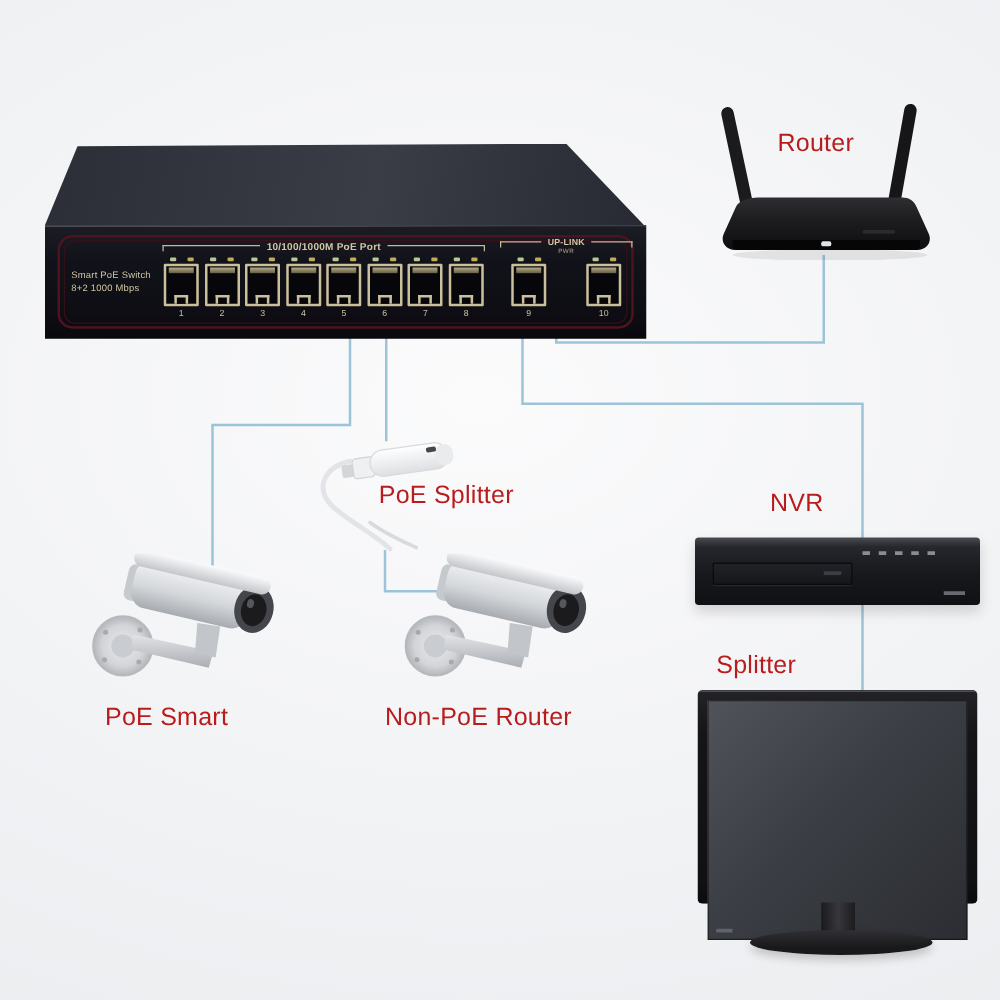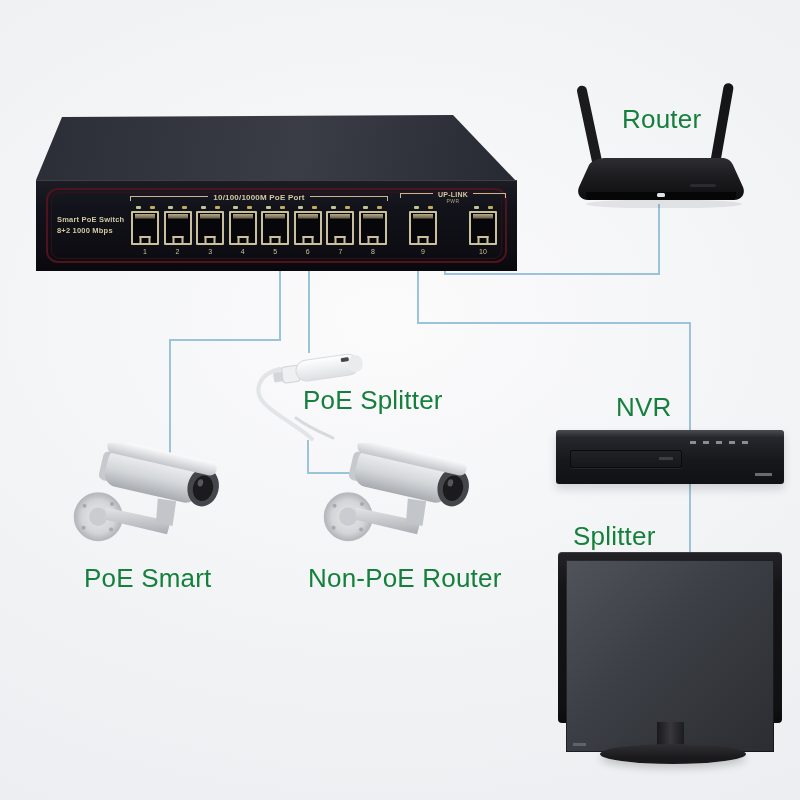--- a/index.html
+++ b/index.html
@@ -9,21 +9,21 @@
     background:#eef0f2;
   }
   .bg{
     position:absolute;inset:0;
     background:radial-gradient(130% 90% at 48% 40%, #fbfbfc 0%, #f2f3f5 45%, #e8eaed 100%);
   }
   .layer{position:absolute;inset:0;}
   #cables{z-index:1;}
   .device{position:absolute;z-index:2;}
   .dlabel{
-    position:absolute;z-index:4;font-size:26px;color:#15803d;
+    position:absolute;z-index:4;font-size:20px;color:#b91c1c;
     white-space:nowrap;letter-spacing:0.2px;
   }
 
   
   .switch{left:30px;top:110px;width:492px;height:165px;z-index:3;}
   .switch-shadow{
     position:absolute;left:10px;top:140px;width:480px;height:34px;z-index:0;
     background:radial-gradient(50% 50% at 50% 50%, rgba(40,40,55,.18), transparent 72%);
   }
   .switch-top{
@@ -39,21 +39,21 @@
   .red-frame{
     position:absolute;left:10px;top:7px;right:10px;bottom:8px;
     border:2px solid #4e141e;border-radius:12px;
   }
   .red-frame.inner{
     left:15px;top:11px;right:15px;bottom:12px;
     border:1px solid #38101a;border-radius:9px;opacity:.9;
   }
   .switch-name{
     position:absolute;left:21px;top:34px;
-    font-size:7.5px;font-weight:bold;color:#d2c8a4;line-height:1.45;
+    font-size:7.5px;font-weight:normal;color:#d2c8a4;line-height:1.45;
     letter-spacing:.2px;white-space:nowrap;
   }
   .port-group{position:absolute;top:12px;}
   .port-group.poe{left:94px;width:258px;}
   .port-group.uplink{left:364px;width:106px;top:9px;}
   .bracket{display:flex;align-items:flex-start;}
   .bl{flex:1;height:4px;border-top:1px solid #c4b994;margin-top:3px;}
   .bl.first{border-left:1px solid #c4b994;}
   .bl.last{border-right:1px solid #c4b994;}
   .btext{

